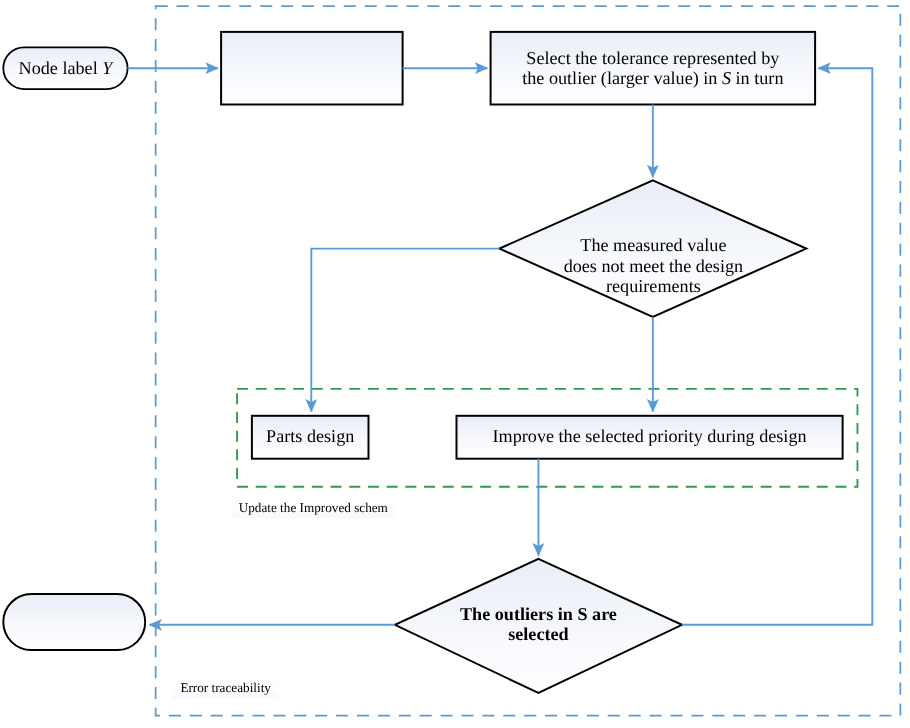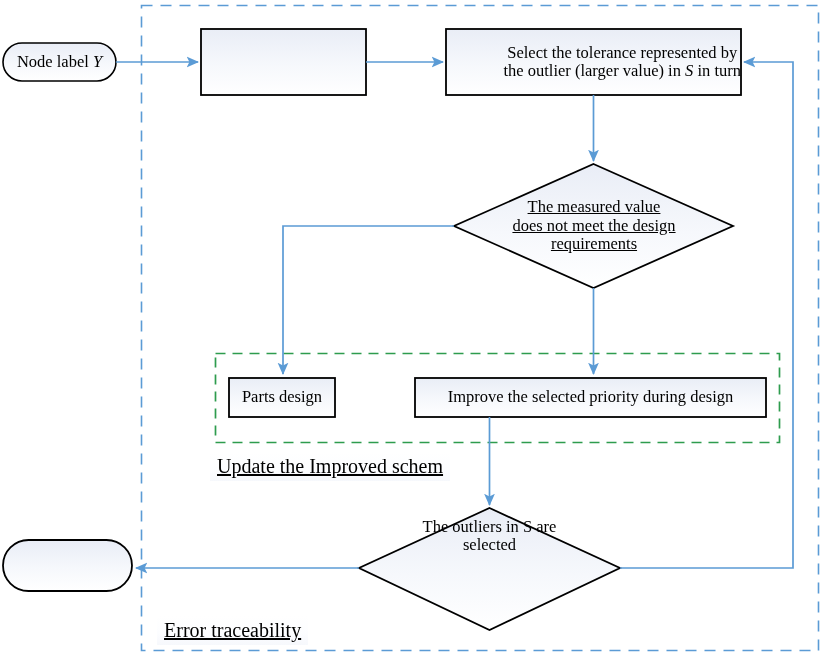--- a/index.html
+++ b/index.html
@@ -29,27 +29,26 @@
     justify-content: center;
     text-align: center;
     color: #000000;
     line-height: 1.12;
     pointer-events: none;
     white-space: pre-line;
   }
   .t16 { font-size: 16.5px; }
   .group-label {
     position: absolute;
-    font-size: 20px;
+    font-size: 12px;
     color: #000000;
     background: linear-gradient(180deg,#ffffff 0%,#fcfdff 60%,#f6f8fc 100%);
     padding: 2px 7px 3px 7px;
     white-space: nowrap;
     line-height: 1.2;
-    text-decoration: underline;
   }
   em.var { font-style: italic; }
 </style>
 </head>
 <body>
 
 <div id="canvas">
 
   <svg id="svg-layer" viewBox="0 0 827 662" xmlns="http://www.w3.org/2000/svg">
     <defs>
@@ -98,37 +97,37 @@
     <path d="M 359 568 L 136 568" fill="none" stroke="#5b9bd5" stroke-width="1.7" marker-end="url(#arrowBlue)"></path>
 
     <path d="M 620 568 L 793 568 L 793 62 L 744 62" fill="none" stroke="#5b9bd5" stroke-width="1.7" marker-end="url(#arrowBlue)"></path>
   </svg>
 
   <div class="node-text t16" style="left:3px; top:43px; width:113px; height:38px;">
     <span>Node label <em class="var">Y</em></span>
   </div>
 
 
-  <div class="node-text t16" style="left:446px; top:29px; width:295px; height:66px;justify-content:flex-end;">
+  <div class="node-text t16" style="left:446px; top:29px; width:295px; height:66px;">
     <span>Select the tolerance represented by<br>the outlier (larger value) in <em class="var">S</em> in turn</span>
   </div>
 
-  <div class="node-text t16" style="left:474px; top:184px; width:240px; height:84px;text-decoration:underline;">
+  <div class="node-text t16" style="left:474px; top:200px; width:240px; height:84px;">
     <span>The measured value<br>does not meet the design<br>requirements</span>
   </div>
 
   <div class="node-text t16" style="left:229px; top:378px; width:106px; height:39px;">
     <span>Parts design</span>
   </div>
 
   <div class="node-text t16" style="left:415px; top:378px; width:351px; height:39px;">
     <span>Improve the selected priority during design</span>
   </div>
 
-  <div class="node-text t16" style="left:389px; top:506px; width:201px; height:60px;">
+  <div class="node-text t16" style="left:389px; top:538px; width:201px; height:60px;font-weight:bold;">
     <span>The outliers in S are<br>selected</span>
   </div>
 
 
   <div class="group-label" style="left:210px; top:452px;">
     <span>Update the Improved schem</span>
   </div>
 
   <div class="group-label" style="left:157px; top:616px;">
     <span>Error traceability</span>

